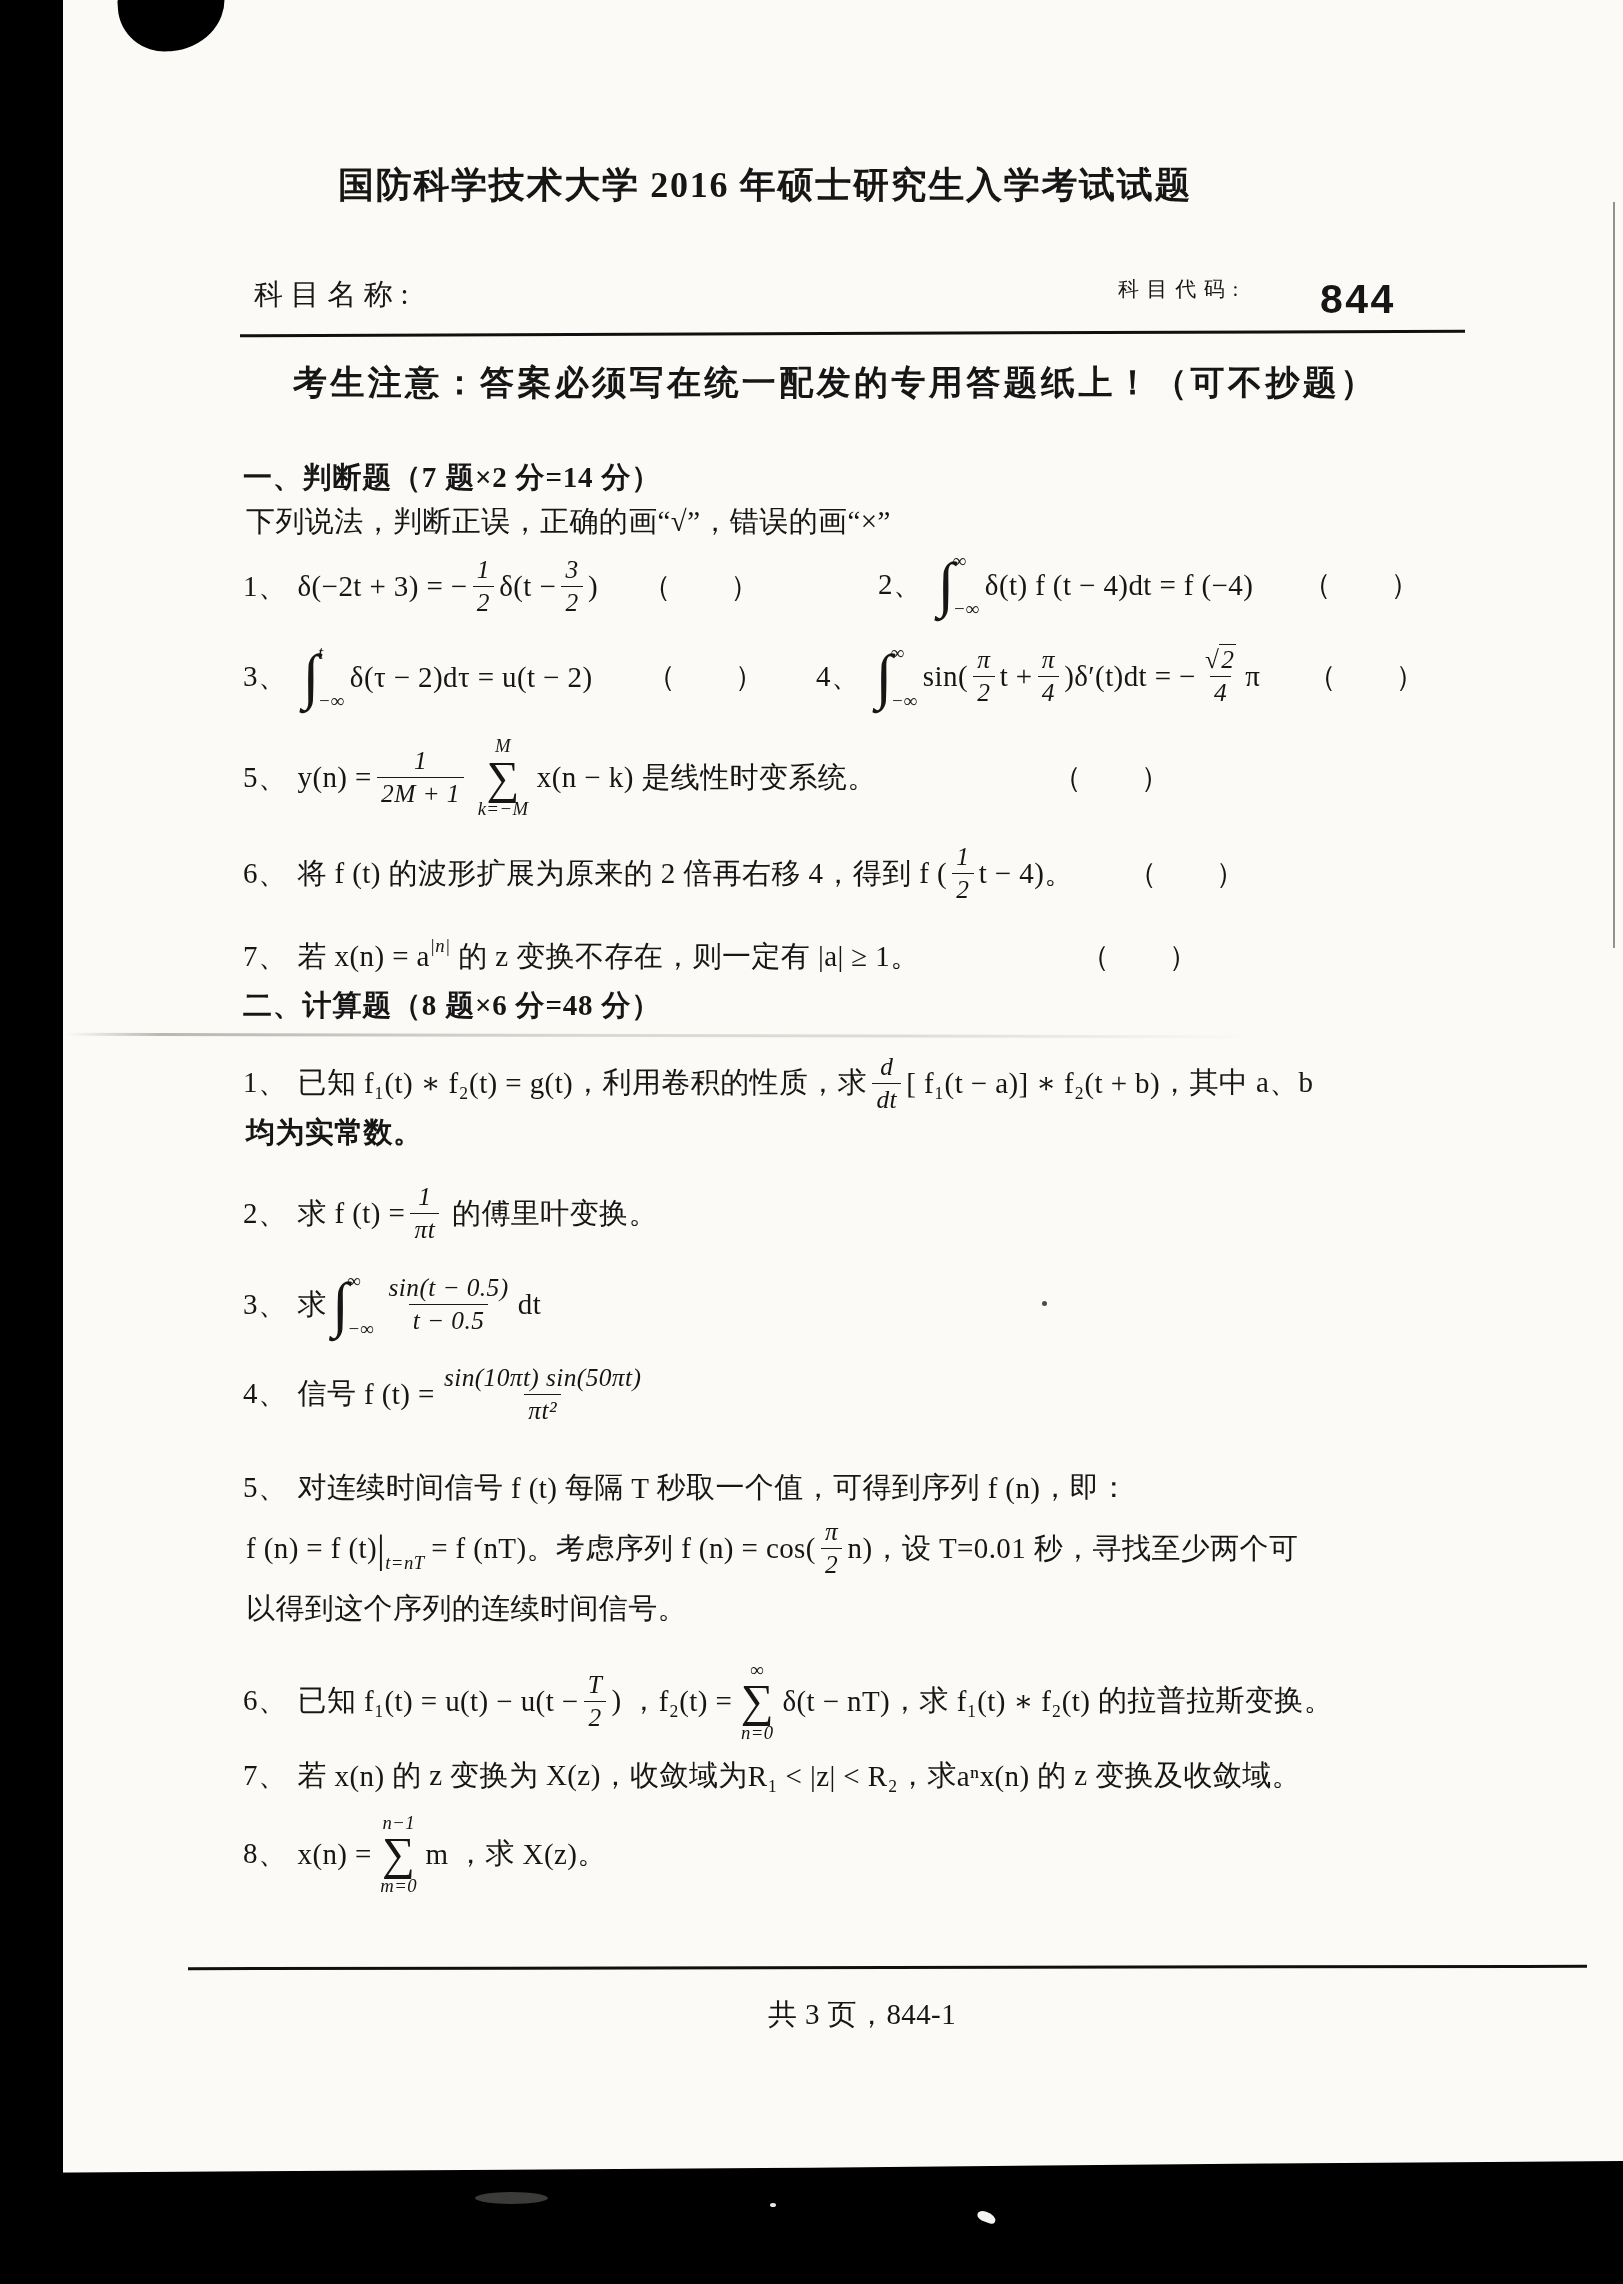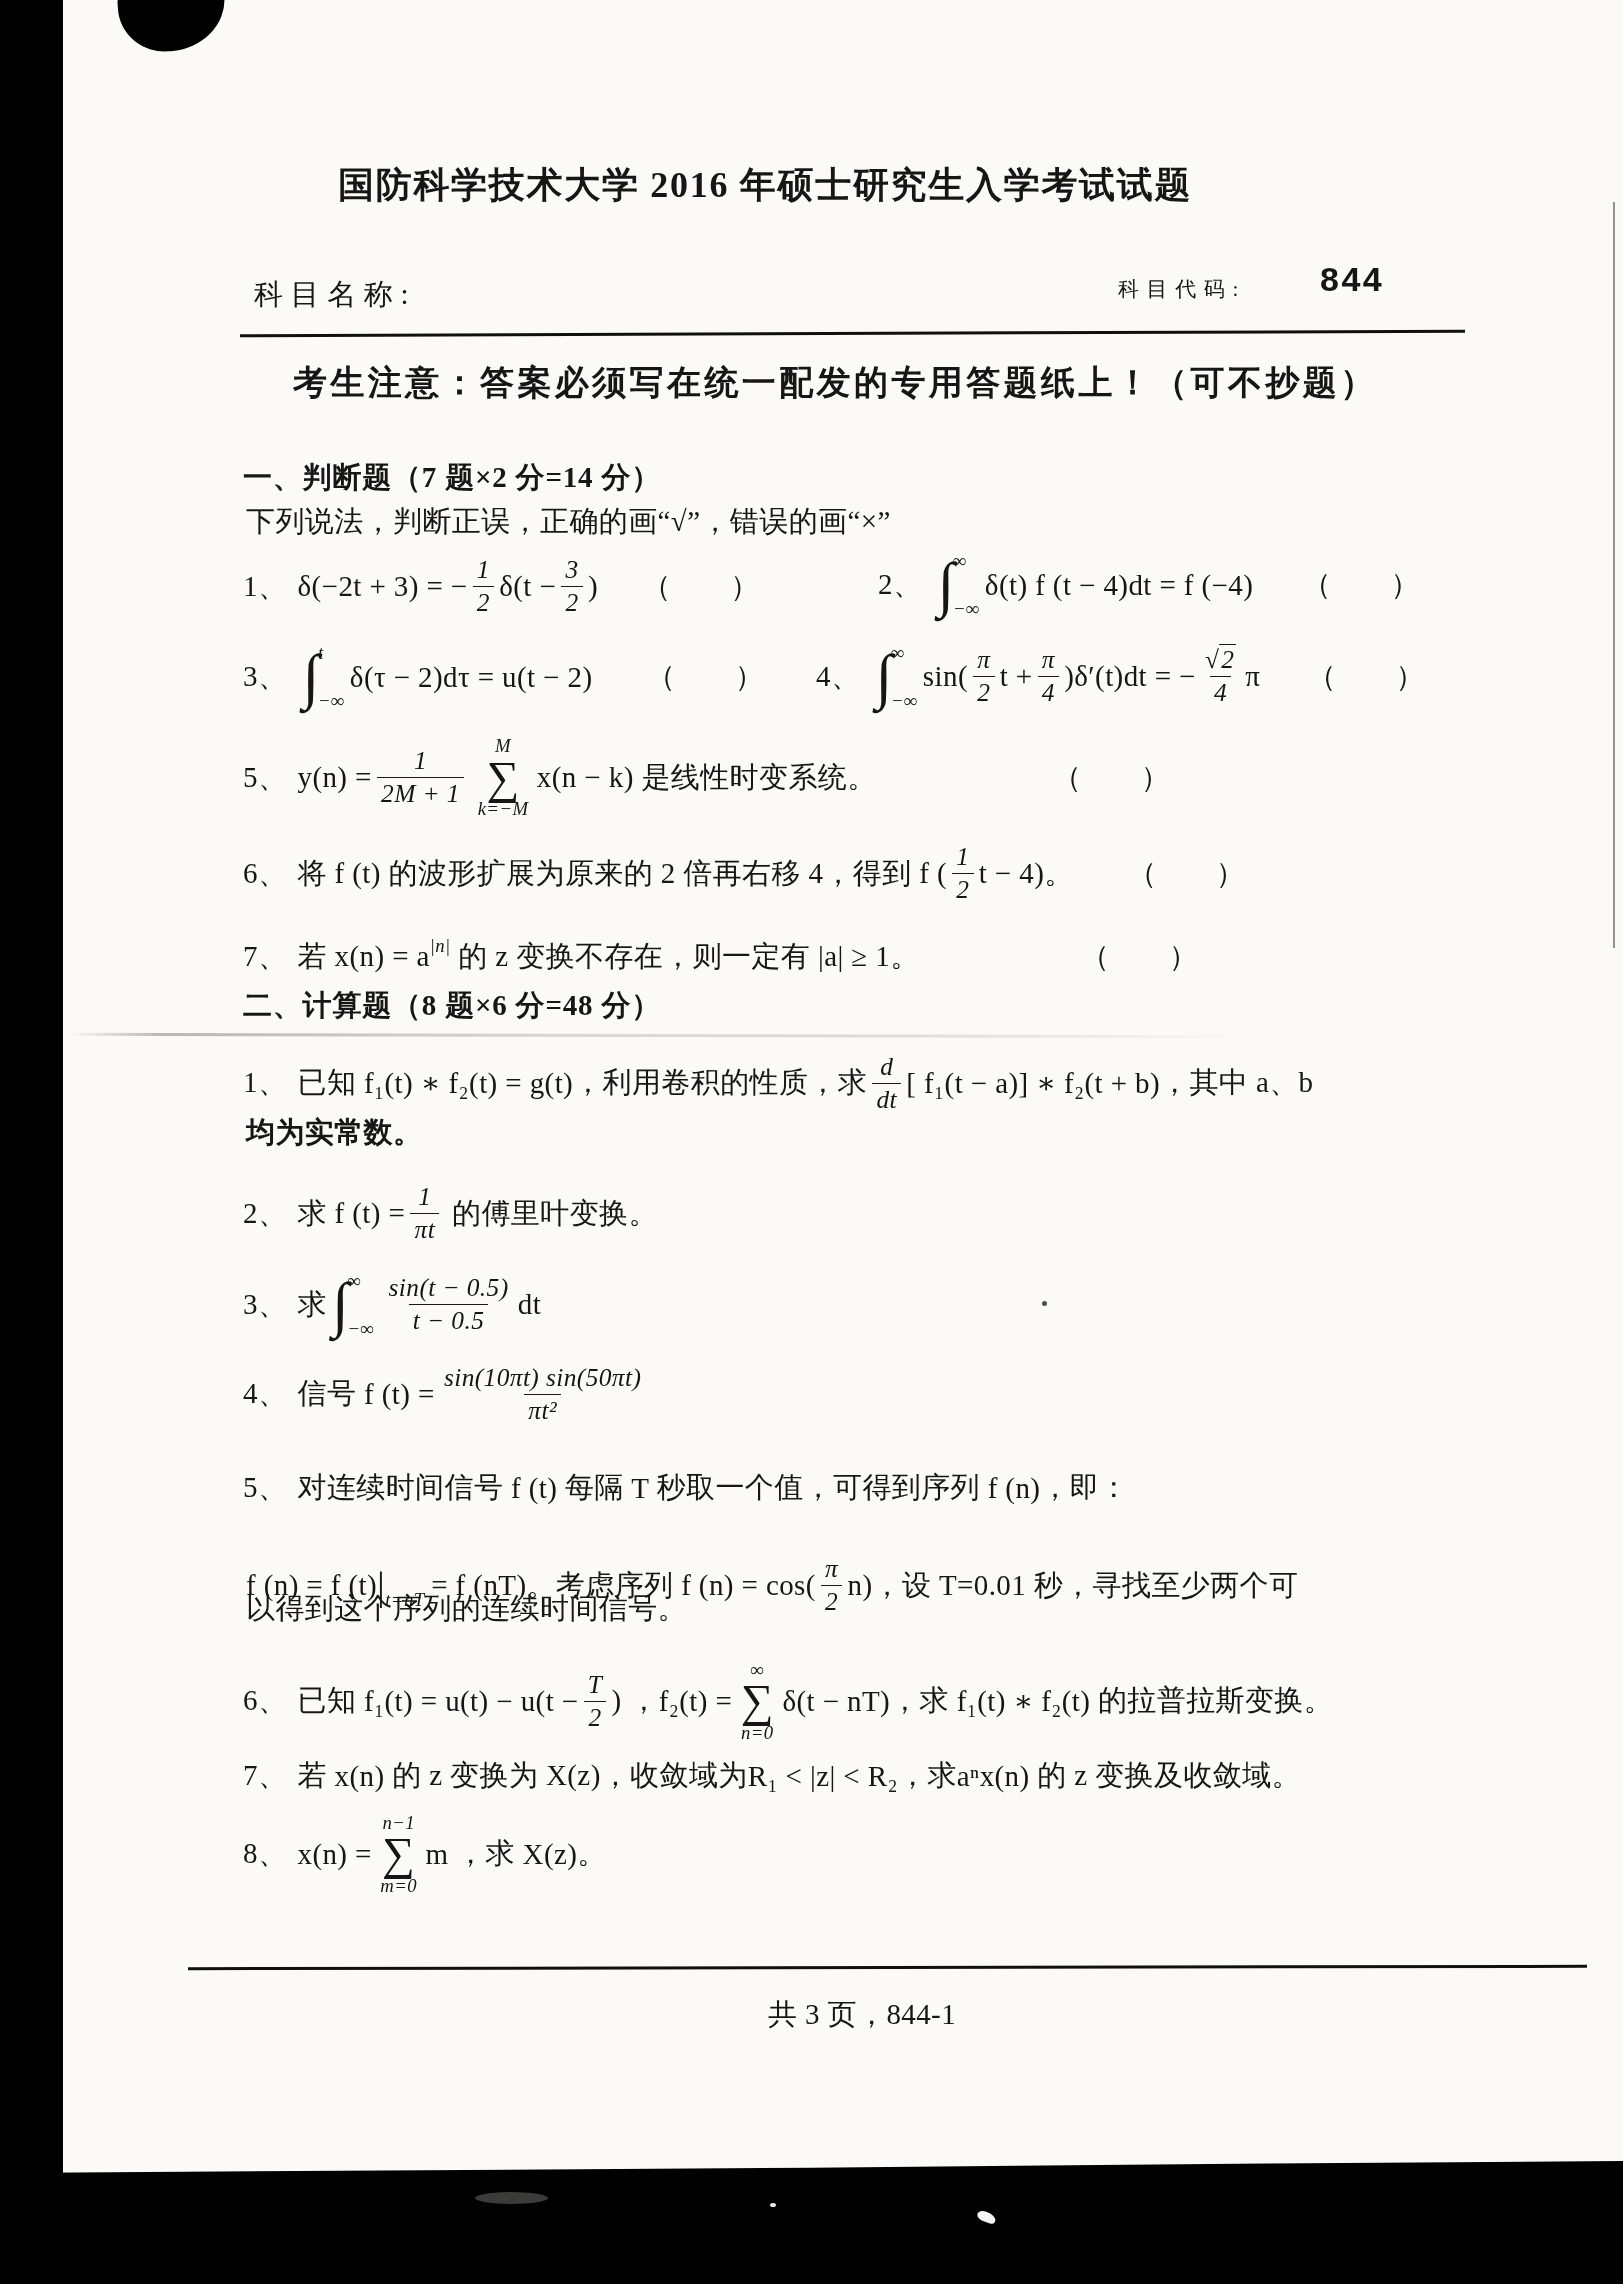--- a/index.html
+++ b/index.html
@@ -28,21 +28,21 @@
   
   .line { position: absolute; display: flex; align-items: center; white-space: pre; font-size: 29px; letter-spacing: 0.4px; }
   .mi { }
   .no { margin-right: 10.2px; }
   .heiti { font-family: "Liberation Sans", "DejaVu Sans", sans-serif; font-weight: bold; }
 
   .title { left: 338px; top: 161px; font-size: 36px; font-weight: bold; letter-spacing: 1.7px; }
   .subject-label { left: 254px; top: 275px; font-size: 29px; letter-spacing: 7.6px; }
   .subject-value { left: 629px; top: 261px; font-size: 40px; letter-spacing: 6px; }
   .code-label { left: 1118px; top: 275px; font-size: 21px; letter-spacing: 7.6px; }
-  .code-value { left: 1320px; top: 260px; font-size: 34px; letter-spacing: 2.5px; text-align: center; }
+  .code-value { left: 1320px; top: 276px; font-size: 41px; letter-spacing: 2.5px; text-align: center; }
   .notice { left: 293px; top: 360px; font-size: 34px; letter-spacing: 3.4px; }
   .sec-header { font-weight: 600; letter-spacing: 0.8px; }
 
   
   .frac { display: inline-flex; flex-direction: column; align-items: center; text-align: center;
           font-size: 25.4px; margin: 0 5.1px; line-height: 1.25; font-style: italic; }
   .frac .num, .frac .den { padding: 0 4.2px; }
   .frac .den { border-top: 1.7px solid #1a1a1a; }
   .sq-rad { border-top: 1.7px solid #1a1a1a; padding: 0 1.7px; }
   .intwrap { display: inline-flex; align-items: center; margin: 0 5.1px; }
@@ -192,21 +192,21 @@
   <div class="line" style="left:243px; top:1466px; height:44px;">
     <span class="no">5、</span>
     <span>对连续时间信号 </span>
     <span class="mi">f (t) </span>
     <span>每隔 </span>
     <span class="mi">T </span>
     <span>秒取一个值，可得到序列 </span>
     <span class="mi">f (n)</span>
     <span>，即：</span>
   </div>
-  <div class="line" style="left:246px; top:1511px; height:75px;margin-top:37px;">
+  <div class="line" style="left:246px; top:1511px; height:75px;">
     <span class="mi">f (n) = f (t)</span>
     <span class="ebar">|</span>
     <span class="esub">t=nT</span>
     <span class="mi">= f (nT)</span>
     <span>。考虑序列 </span>
     <span class="mi">f (n) = cos(</span>
     <span class="frac"><span class="num">π</span><span class="den">2</span></span>
     <span class="mi">n)</span>
     <span>，设 </span>
     <span class="mi">T=0.01 </span>

